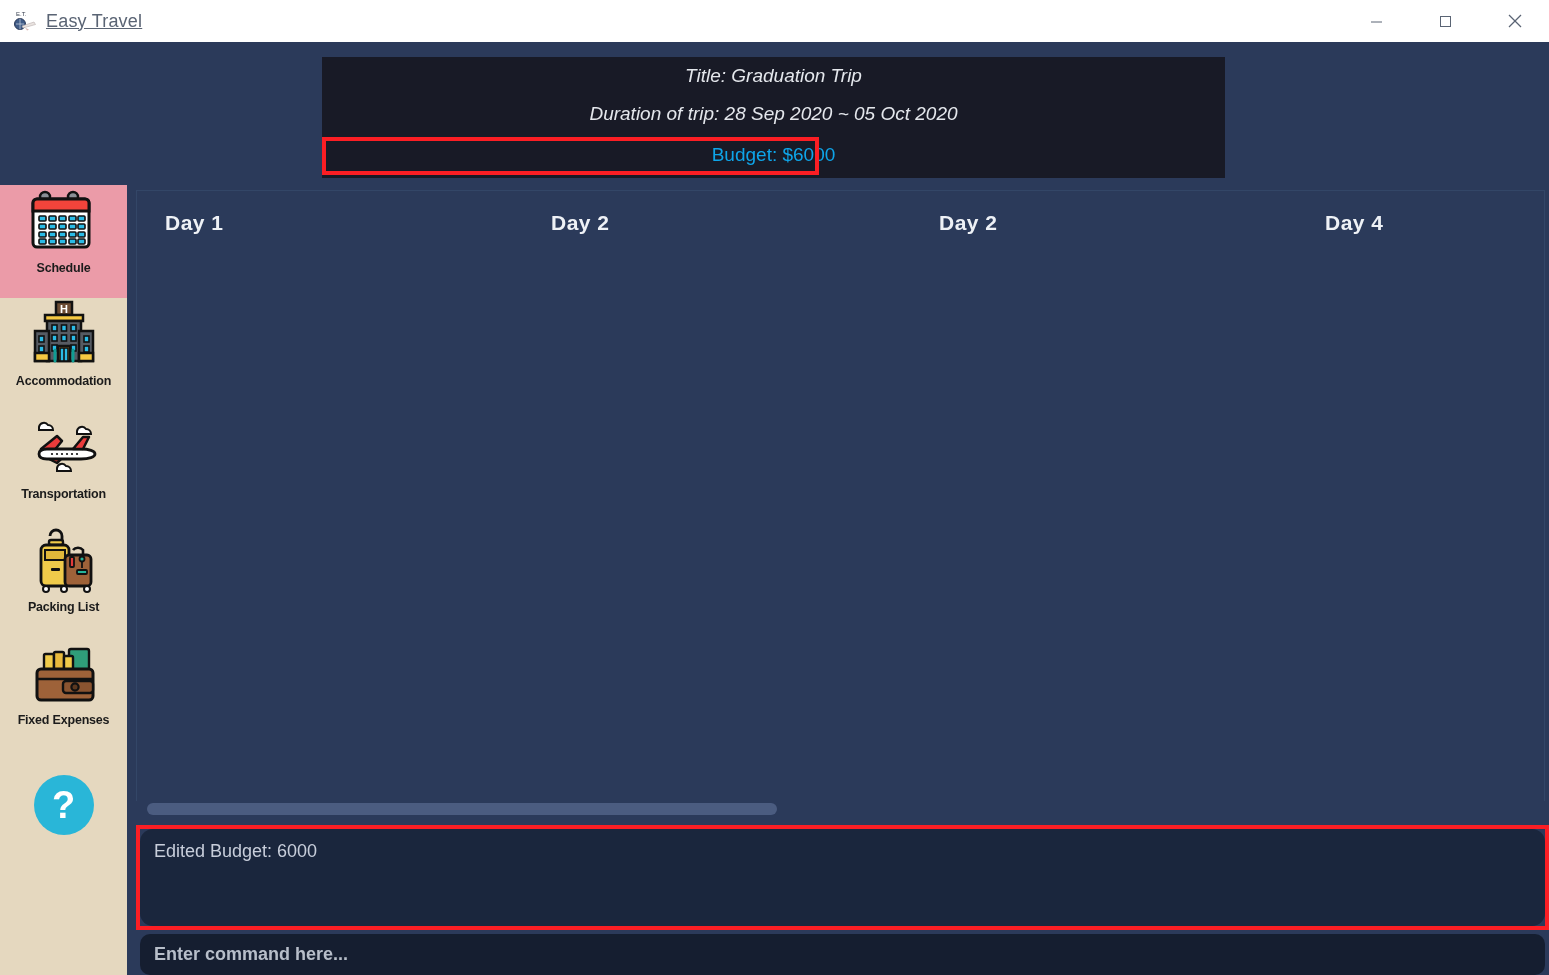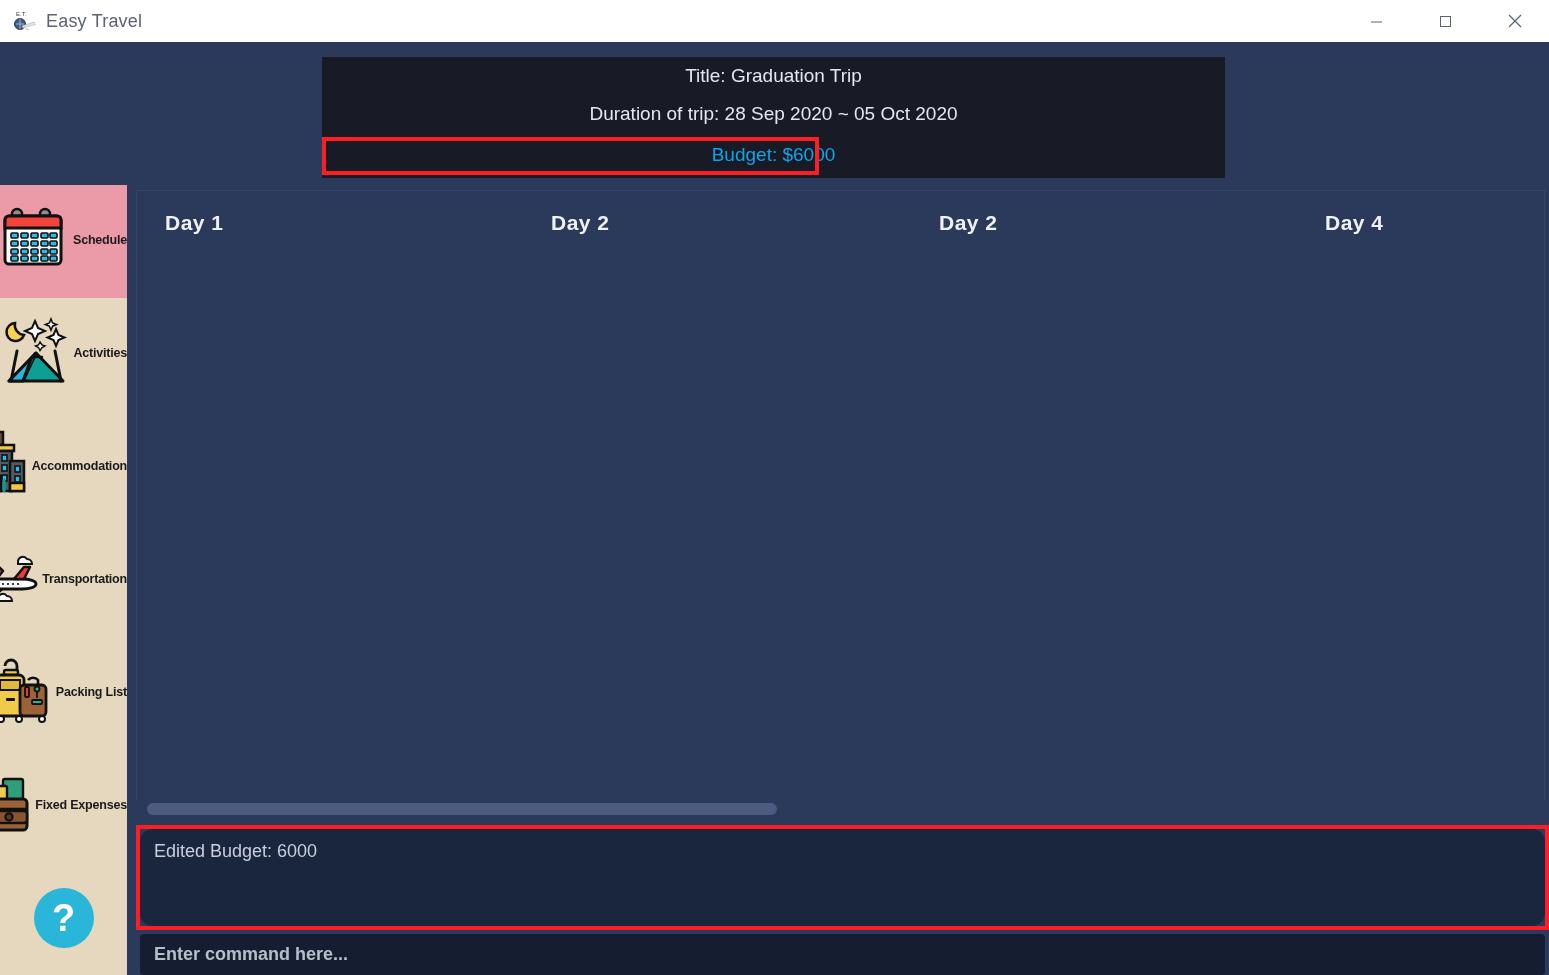--- a/index.html
+++ b/index.html
@@ -18,39 +18,40 @@
     display: flex; align-items: center;
   }
   .title-icon {
     width: 26px; height: 26px;
     margin-left: 12px; margin-right: 8px;
     position: relative; flex: 0 0 auto;
   }
   .title-text {
     font-size: 18px; color: #5a6474;
     letter-spacing: .2px;
+    text-decoration: underline;
   }
   .win-controls {
     margin-left: auto; display: flex; height: 42px;
   }
   .win-btn {
     width: 69px; height: 42px;
     display: flex; align-items: center; justify-content: center;
     color: #5a6474;
   }
 
   
   .header-panel {
     position: absolute; left: 322px; top: 57px;
     width: 903px; height: 121px;
     background: #181a26;
   }
   .hp-line {
     text-align: center; color: #e4e7ec;
-    font-size: 19px; line-height: 38px;
+    font-size: 19px; line-height: 38px; font-style: italic;
   }
   .hp-row {
     display: flex; height: 44px; align-items: stretch;
   }
   .hp-cell {
     flex: 1 1 50%;
     display: flex; align-items: center; justify-content: center;
     color: #0ea5e9; font-size: 19px;
   }
   .hl-red {
@@ -62,22 +63,22 @@
 
   
   .sidebar {
     position: absolute; left: 0; top: 185px;
     width: 127px; height: 790px;
     background: #e5d8bf;
     overflow: hidden;
   }
   .side-item {
     width: 127px; height: 113px;
-    display: flex; 
-    align-items: center; justify-content: flex-end;
+    display: flex; flex-direction: column;
+    align-items: center; justify-content: flex-start;
     padding-bottom: 5px;
     position: relative;
   }
   .side-item.active { background: #eb9ba8; }
   .side-label {
     font-size: 12.5px; color: #1b1b1b;
     font-weight: bold; letter-spacing: -.2px;
     margin-top: 2px; white-space: nowrap;
   }
   .side-ico { width: 74px; height: 74px; display: block; }
@@ -132,21 +133,21 @@
   .output-text {
     color: #c8cedb; font-size: 18px;
     padding: 12px 14px;
   }
   #output-hl { left: 136px; top: 825px; width: 1413px; height: 105px; }
 
   .cmd-input {
     position: absolute; left: 140px; top: 934px;
     width: 1405px; height: 41px;
     background: #151e30;
-    border-radius: 4px;
+    border-radius: 10px;
     display: flex; align-items: center;
     padding-left: 14px;
   }
   .cmd-placeholder {
     color: #b7bec9; font-size: 18px; font-weight: bold;
   }
 </style>
 </head>
 <body>
 
@@ -220,37 +221,20 @@
             <rect x="22" y="54" width="7" height="5" rx="1"></rect>
           <rect x="32" y="54" width="7" height="5" rx="1"></rect>
             <rect x="42" y="54" width="7" height="5" rx="1"></rect>
           <rect x="51" y="54" width="7" height="5" rx="1"></rect>
         </g>
       </svg>
     </span>
     <span class="side-label">Schedule</span>
   </div>
 
-  <div class="side-item">
-    <span class="side-ico">
-      <svg class="side-ico" viewBox="0 0 74 74">
-        <path d="M16 8 a9 9 0 1 0 9 12 a10 10 0 0 1 -9 -12 Z" fill="#f7d154" stroke="#111" stroke-width="2.5"></path>
-        <path d="M36 6 l3 7 l7 3 l-7 3 l-3 7 l-3 -7 l-7 -3 l7 -3 Z" fill="#fff" stroke="#111" stroke-width="2"></path>
-        <path d="M57 14 l2.5 6 l6 2.5 l-6 2.5 l-2.5 6 l-2.5 -6 l-6 -2.5 l6 -2.5 Z" fill="#fff" stroke="#111" stroke-width="2"></path>
-        <path d="M52 4 l1.6 4 l4 1.6 l-4 1.6 l-1.6 4 l-1.6 -4 l-4 -1.6 l4 -1.6 Z" fill="#fff" stroke="#111" stroke-width="1.6"></path>
-        <path d="M41 27 l2 3 l3 1 l-3 1.5 l-2 3 l-1.5 -3 l-3 -1.5 l3 -1 Z" fill="#fff" stroke="#111" stroke-width="1.4"></path>
-        <path d="M37 38 L10 66 h54 Z" fill="#0f9e93" stroke="#111" stroke-width="3" stroke-linejoin="round"></path>
-        <path d="M37 38 L24 66 H10 Z" fill="#27b6de" stroke="#111" stroke-width="3" stroke-linejoin="round"></path>
-        <path d="M24 66 L32 44 L37 38" fill="#1c8fd6" stroke="#111" stroke-width="3" stroke-linejoin="round"></path>
-        <path d="M18 36 L12 66 M56 36 L62 66" stroke="#111" stroke-width="3" stroke-linecap="round"></path>
-        <path d="M34 42 h9" stroke="#111" stroke-width="2.4" stroke-linecap="round"></path>
-      </svg>
-    </span>
-    <span class="side-label">Activities</span>
-  </div>
 
   <div class="side-item">
     <span class="side-ico">
       <svg class="side-ico" viewBox="0 0 74 74">
         <rect x="29" y="4" width="16" height="13" fill="#6d4c33" stroke="#111" stroke-width="2.5"></rect>
         <text x="37" y="15" font-size="11" fill="#fff" text-anchor="middle" font-family="Liberation Sans, sans-serif" font-weight="bold">H</text>
         <rect x="18" y="17" width="38" height="6" fill="#f5c842" stroke="#111" stroke-width="2.5"></rect>
         <rect x="20" y="23" width="34" height="40" fill="#565b63" stroke="#111" stroke-width="2.5"></rect>
         <rect x="8" y="33" width="14" height="30" fill="#565b63" stroke="#111" stroke-width="2.5"></rect>
         <rect x="52" y="33" width="14" height="30" fill="#565b63" stroke="#111" stroke-width="2.5"></rect>

